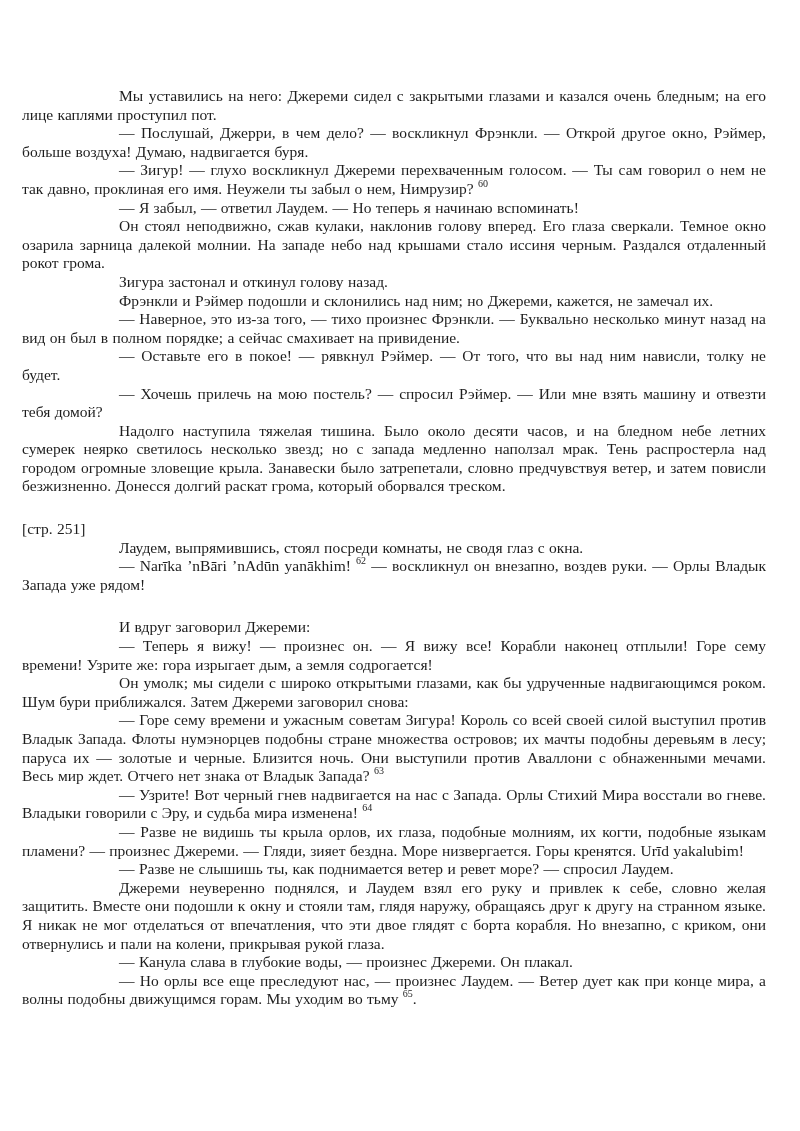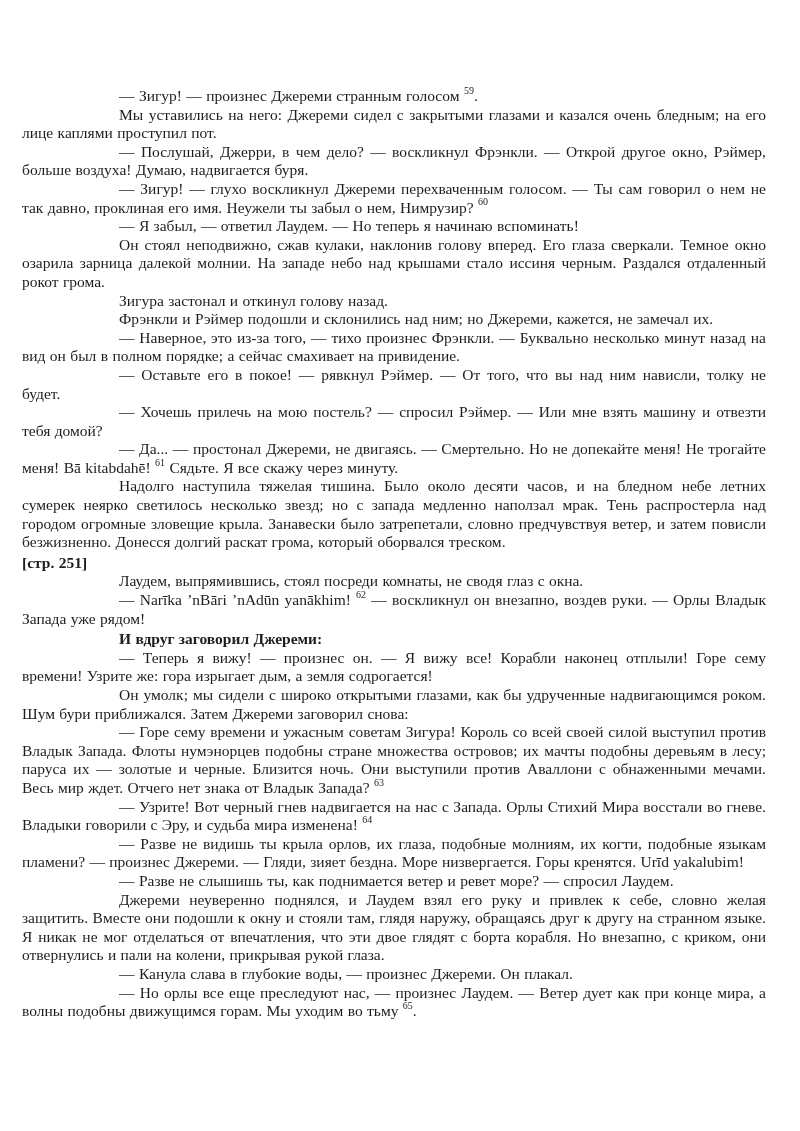--- a/index.html
+++ b/index.html
@@ -34,49 +34,46 @@
     text-align: justify;
     text-align-last: left;
     text-indent: 97px;
     word-spacing: 0.5px;
   }
   p.para.pageref {
     text-indent: 0;
     text-align: left;
   }
   p.para.gap {
-    margin-top: 2px;
-    font-weight: bold;
+    margin-top: 24px;
   }
   sup.fnref {
     font-size: 10px;
     line-height: 0;
     position: relative;
     top: -1px;
     vertical-align: super;
     letter-spacing: 0;
   }
 </style>
 </head>
 <body>
 
 <div class="page">
   <div class="text-column">
-      <p class="para">— Зигур! — произнес Джереми странным голосом <sup class="fnref">59</sup>.</p>
       <p class="para">Мы уставились на него: Джереми сидел с закрытыми глазами и казался очень бледным; на его лице каплями проступил пот.</p>
       <p class="para">— Послушай, Джерри, в чем дело? — воскликнул Фрэнкли. — Открой другое окно, Рэймер, больше воздуха! Думаю, надвигается буря.</p>
       <p class="para">— Зигур! — глухо воскликнул Джереми перехваченным голосом. — Ты сам говорил о нем не так давно, проклиная его имя. Неужели ты забыл о нем, Нимрузир? <sup class="fnref">60</sup></p>
       <p class="para">— Я забыл, — ответил Лаудем. — Но теперь я начинаю вспоминать!</p>
       <p class="para">Он стоял неподвижно, сжав кулаки, наклонив голову вперед. Его глаза сверкали. Темное окно озарила зарница далекой молнии. На западе небо над крышами стало иссиня черным. Раздался отдаленный рокот грома.</p>
       <p class="para">Зигура застонал и откинул голову назад.</p>
       <p class="para">Фрэнкли и Рэймер подошли и склонились над ним; но Джереми, кажется, не замечал их.</p>
       <p class="para">— Наверное, это из-за того, — тихо произнес Фрэнкли. — Буквально несколько минут назад на вид он был в полном порядке; а сейчас смахивает на привидение.</p>
       <p class="para">— Оставьте его в покое! — рявкнул Рэймер. — От того, что вы над ним нависли, толку не будет.</p>
       <p class="para">— Хочешь прилечь на мою постель? — спросил Рэймер. — Или мне взять машину и отвезти тебя домой?</p>
-      <p class="para">— Да... — простонал Джереми, не двигаясь. — Смертельно. Но не допекайте меня! Не трогайте меня! Bā kitabdahē! <sup class="fnref">61</sup> Сядьте. Я все скажу через минуту.</p>
       <p class="para">Надолго наступила тяжелая тишина. Было около десяти часов, и на бледном небе летних сумерек неярко светилось несколько звезд; но с запада медленно наползал мрак. Тень распростерла над городом огромные зловещие крыла. Занавески было затрепетали, словно предчувствуя ветер, и затем повисли безжизненно. Донесся долгий раскат грома, который оборвался треском.</p>
       <p class="para pageref gap">[стр. 251]</p>
       <p class="para">Лаудем, выпрямившись, стоял посреди комнаты, не сводя глаз с окна.</p>
       <p class="para">— Narīka ’nBāri ’nAdūn yanākhim! <sup class="fnref">62</sup> — воскликнул он внезапно, воздев руки. — Орлы Владык Запада уже рядом!</p>
       <p class="para gap">И вдруг заговорил Джереми:</p>
       <p class="para">— Теперь я вижу! — произнес он. — Я вижу все! Корабли наконец отплыли! Горе сему времени! Узрите же: гора изрыгает дым, а земля содрогается!</p>
       <p class="para">Он умолк; мы сидели с широко открытыми глазами, как бы удрученные надвигающимся роком. Шум бури приближался. Затем Джереми заговорил снова:</p>
       <p class="para">— Горе сему времени и ужасным советам Зигура! Король со всей своей силой выступил против Владык Запада. Флоты нумэнорцев подобны стране множества островов; их мачты подобны деревьям в лесу; паруса их — золотые и черные. Близится ночь. Они выступили против Аваллони с обнаженными мечами. Весь мир ждет. Отчего нет знака от Владык Запада? <sup class="fnref">63</sup></p>
       <p class="para">— Узрите! Вот черный гнев надвигается на нас с Запада. Орлы Стихий Мира восстали во гневе. Владыки говорили с Эру, и судьба мира изменена! <sup class="fnref">64</sup></p>
       <p class="para">— Разве не видишь ты крыла орлов, их глаза, подобные молниям, их когти, подобные языкам пламени? — произнес Джереми. — Гляди, зияет бездна. Море низвергается. Горы кренятся. Urīd yakalubim!</p>

